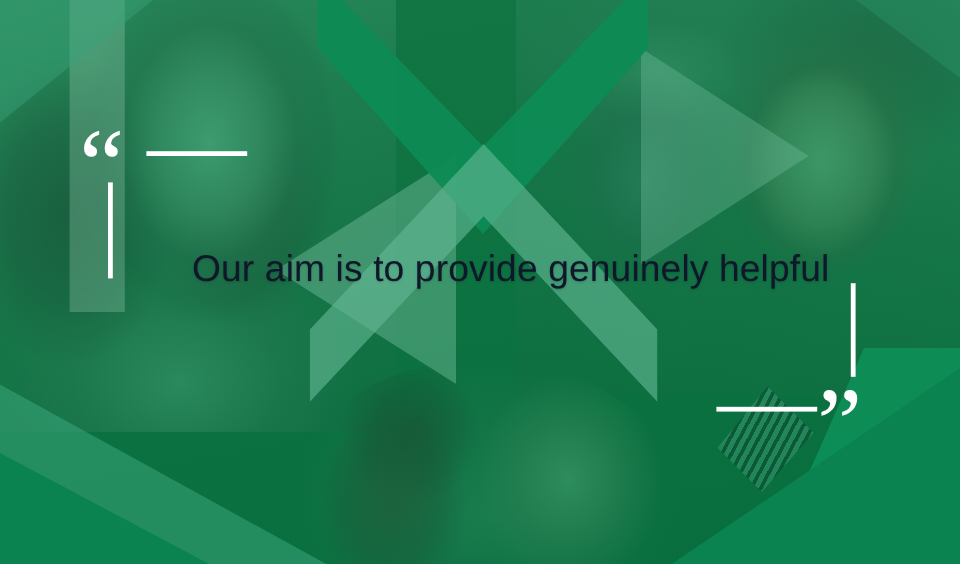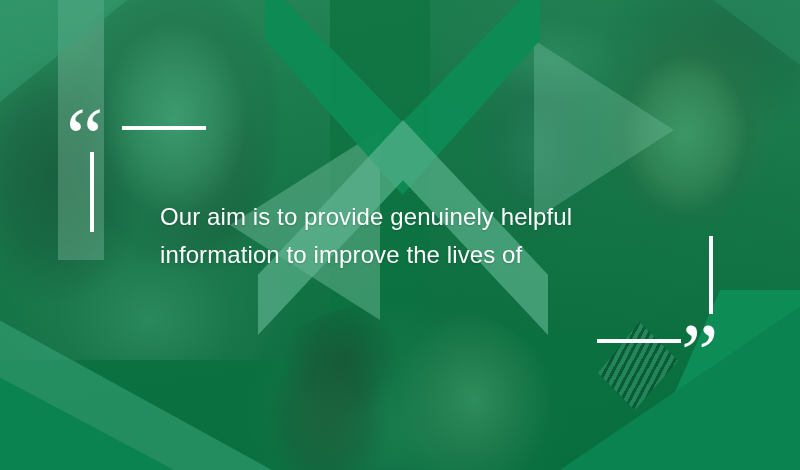--- a/index.html
+++ b/index.html
@@ -186,22 +186,22 @@
   #rule-left   { left: 90px;  top: 152px; height: 80px; }
   #rule-bottom { left: 597px; top: 339px; width: 84px; }
   #rule-right  { left: 709px; top: 236px; height: 78px; }
 
   
   #quote-text {
     position: absolute;
     left: 120px;
     top: 174px;
     width: 600px;
-    color: #ffffff;
-    font-size: 24px;
+    color: #0f172a;
+    font-size: 31px;
     line-height: 38px;
     font-weight: 400;
     letter-spacing: 0.1px;
     text-shadow: 0 1px 2px rgba(0,0,0,0.18);
   }
   #quote-text .line { display: block; white-space: nowrap; }
 </style>
 </head>
 <body>
 
@@ -231,16 +231,15 @@
   <span id="quote-open">“</span>
   <span id="quote-close">”</span>
 
   <div class="rule-h" id="rule-top"></div>
   <div class="rule-v" id="rule-left"></div>
   <div class="rule-h" id="rule-bottom"></div>
   <div class="rule-v" id="rule-right"></div>
 
   <blockquote id="quote-text">
     <span class="line">Our aim is to provide genuinely helpful</span>
-    <span class="line">information to improve the lives of</span>
   </blockquote>
 
 </div>
 
 </body></html>

